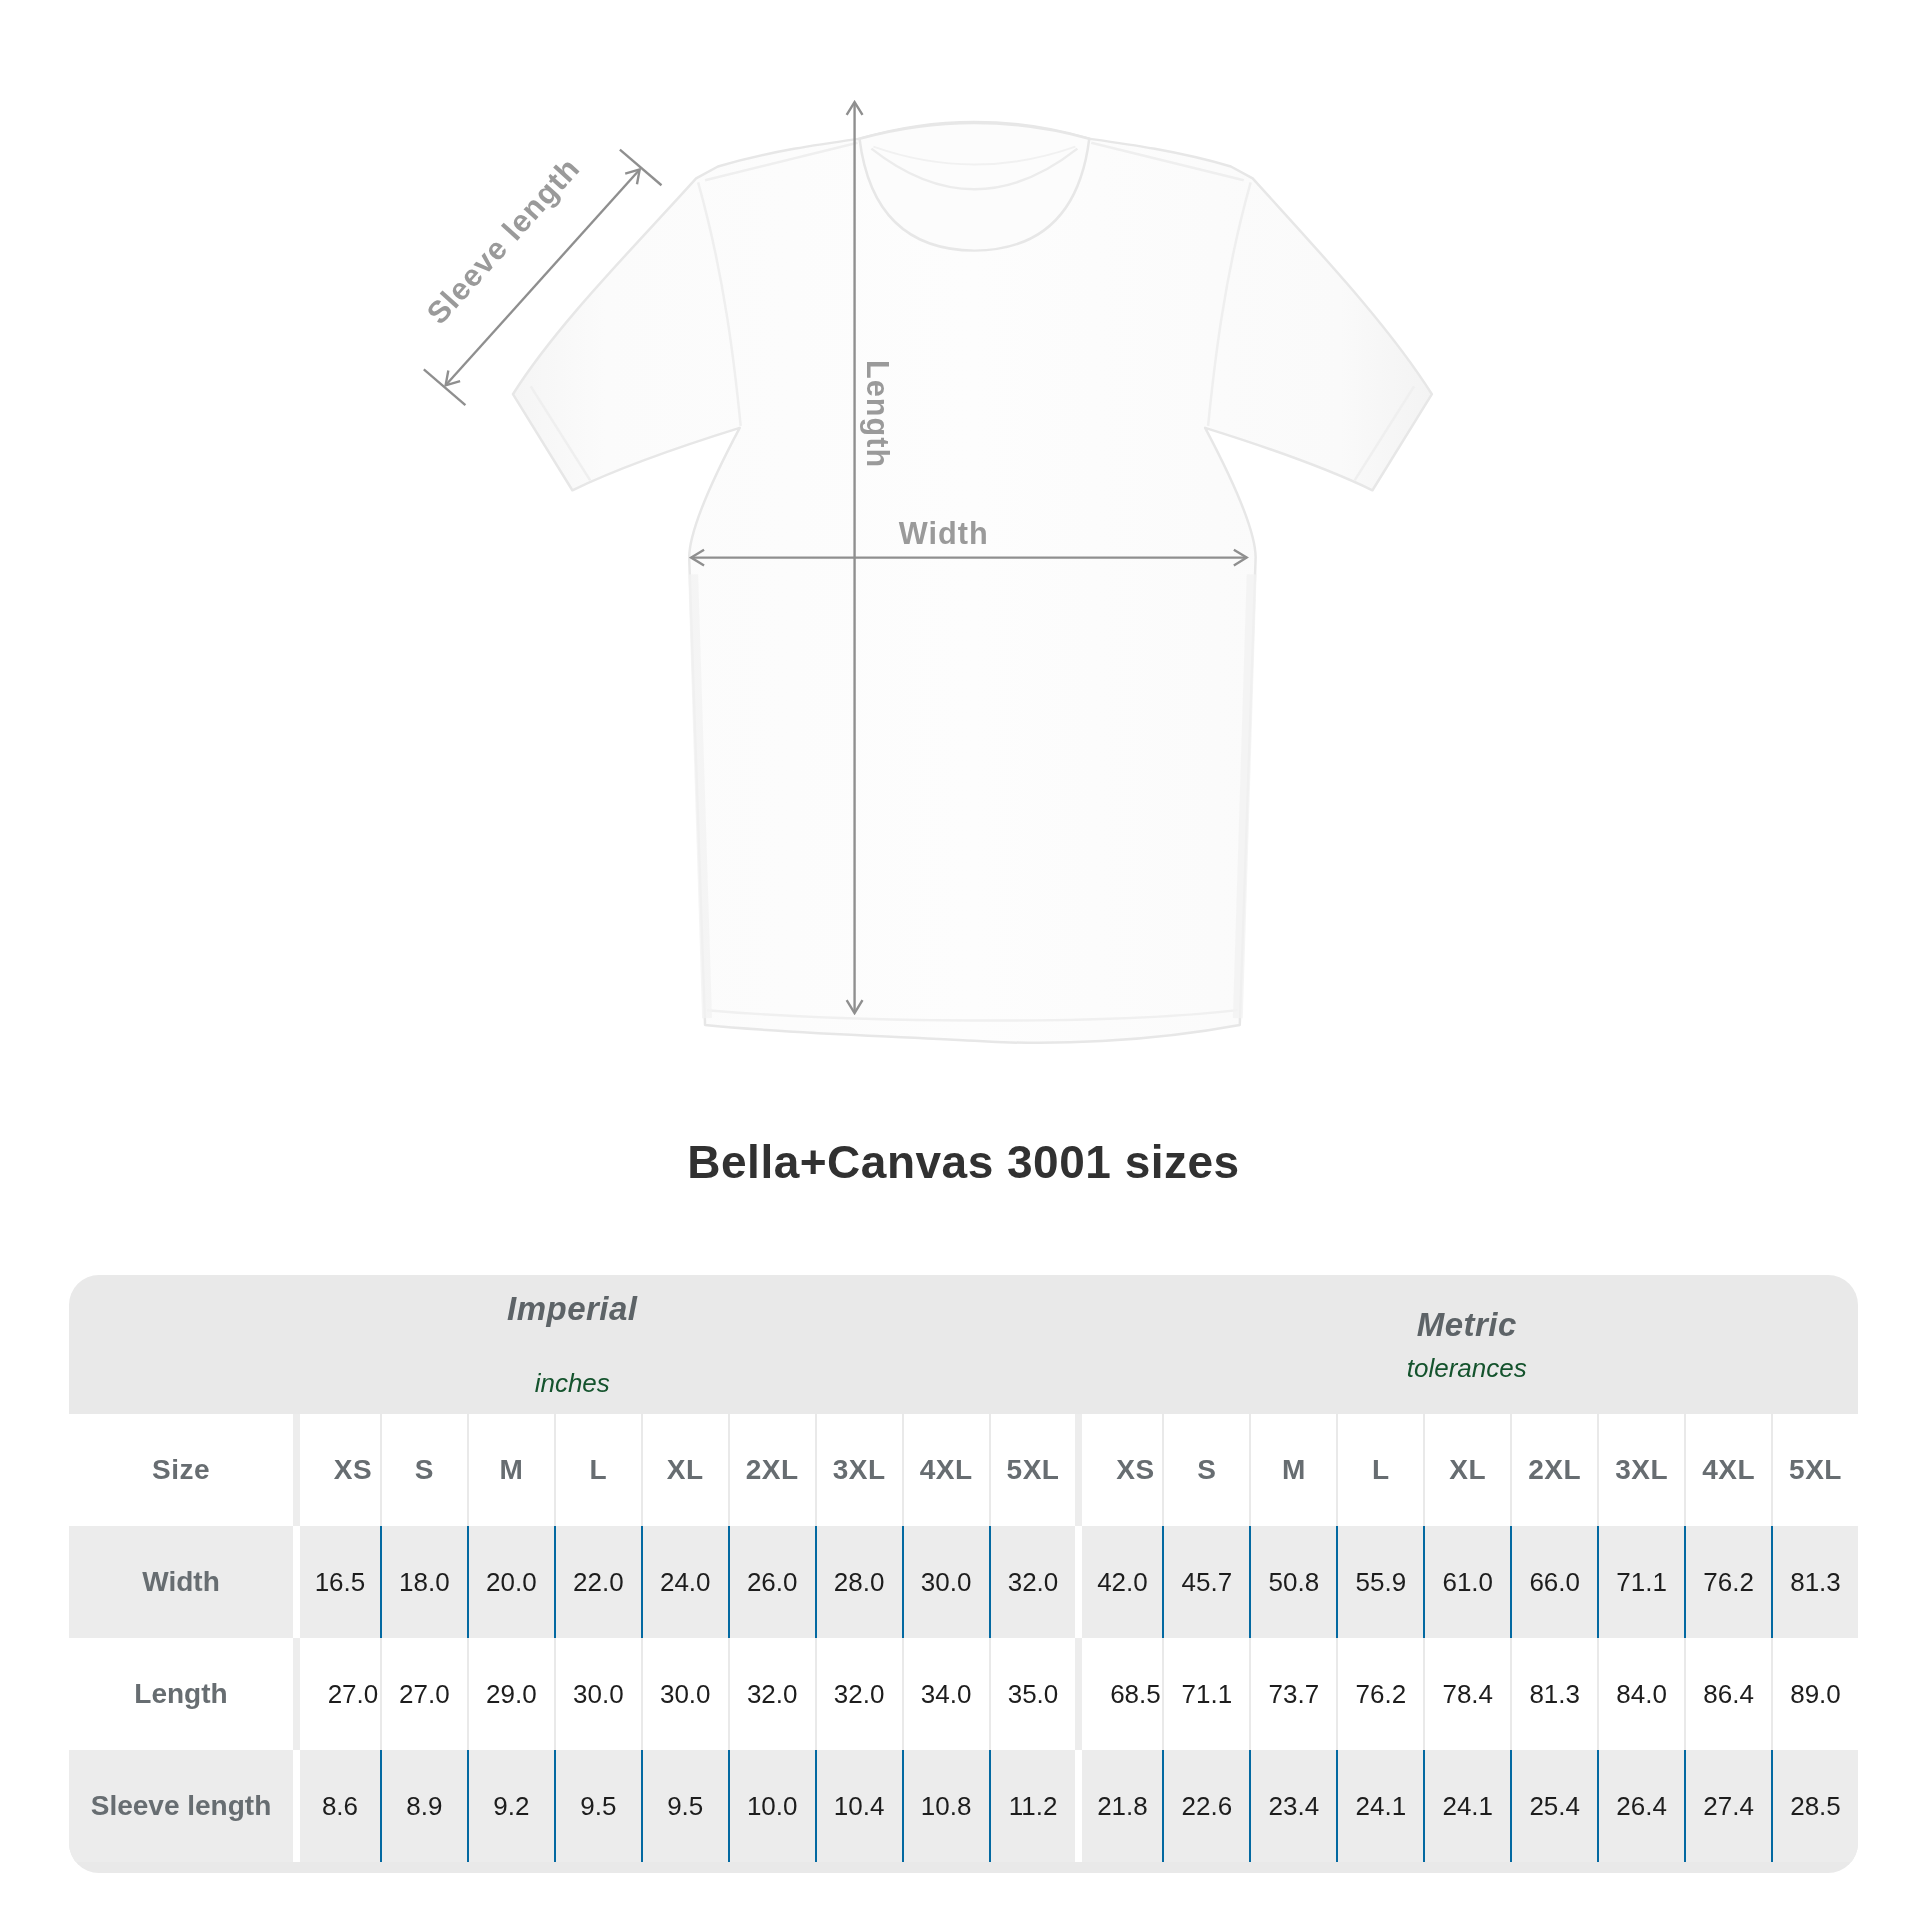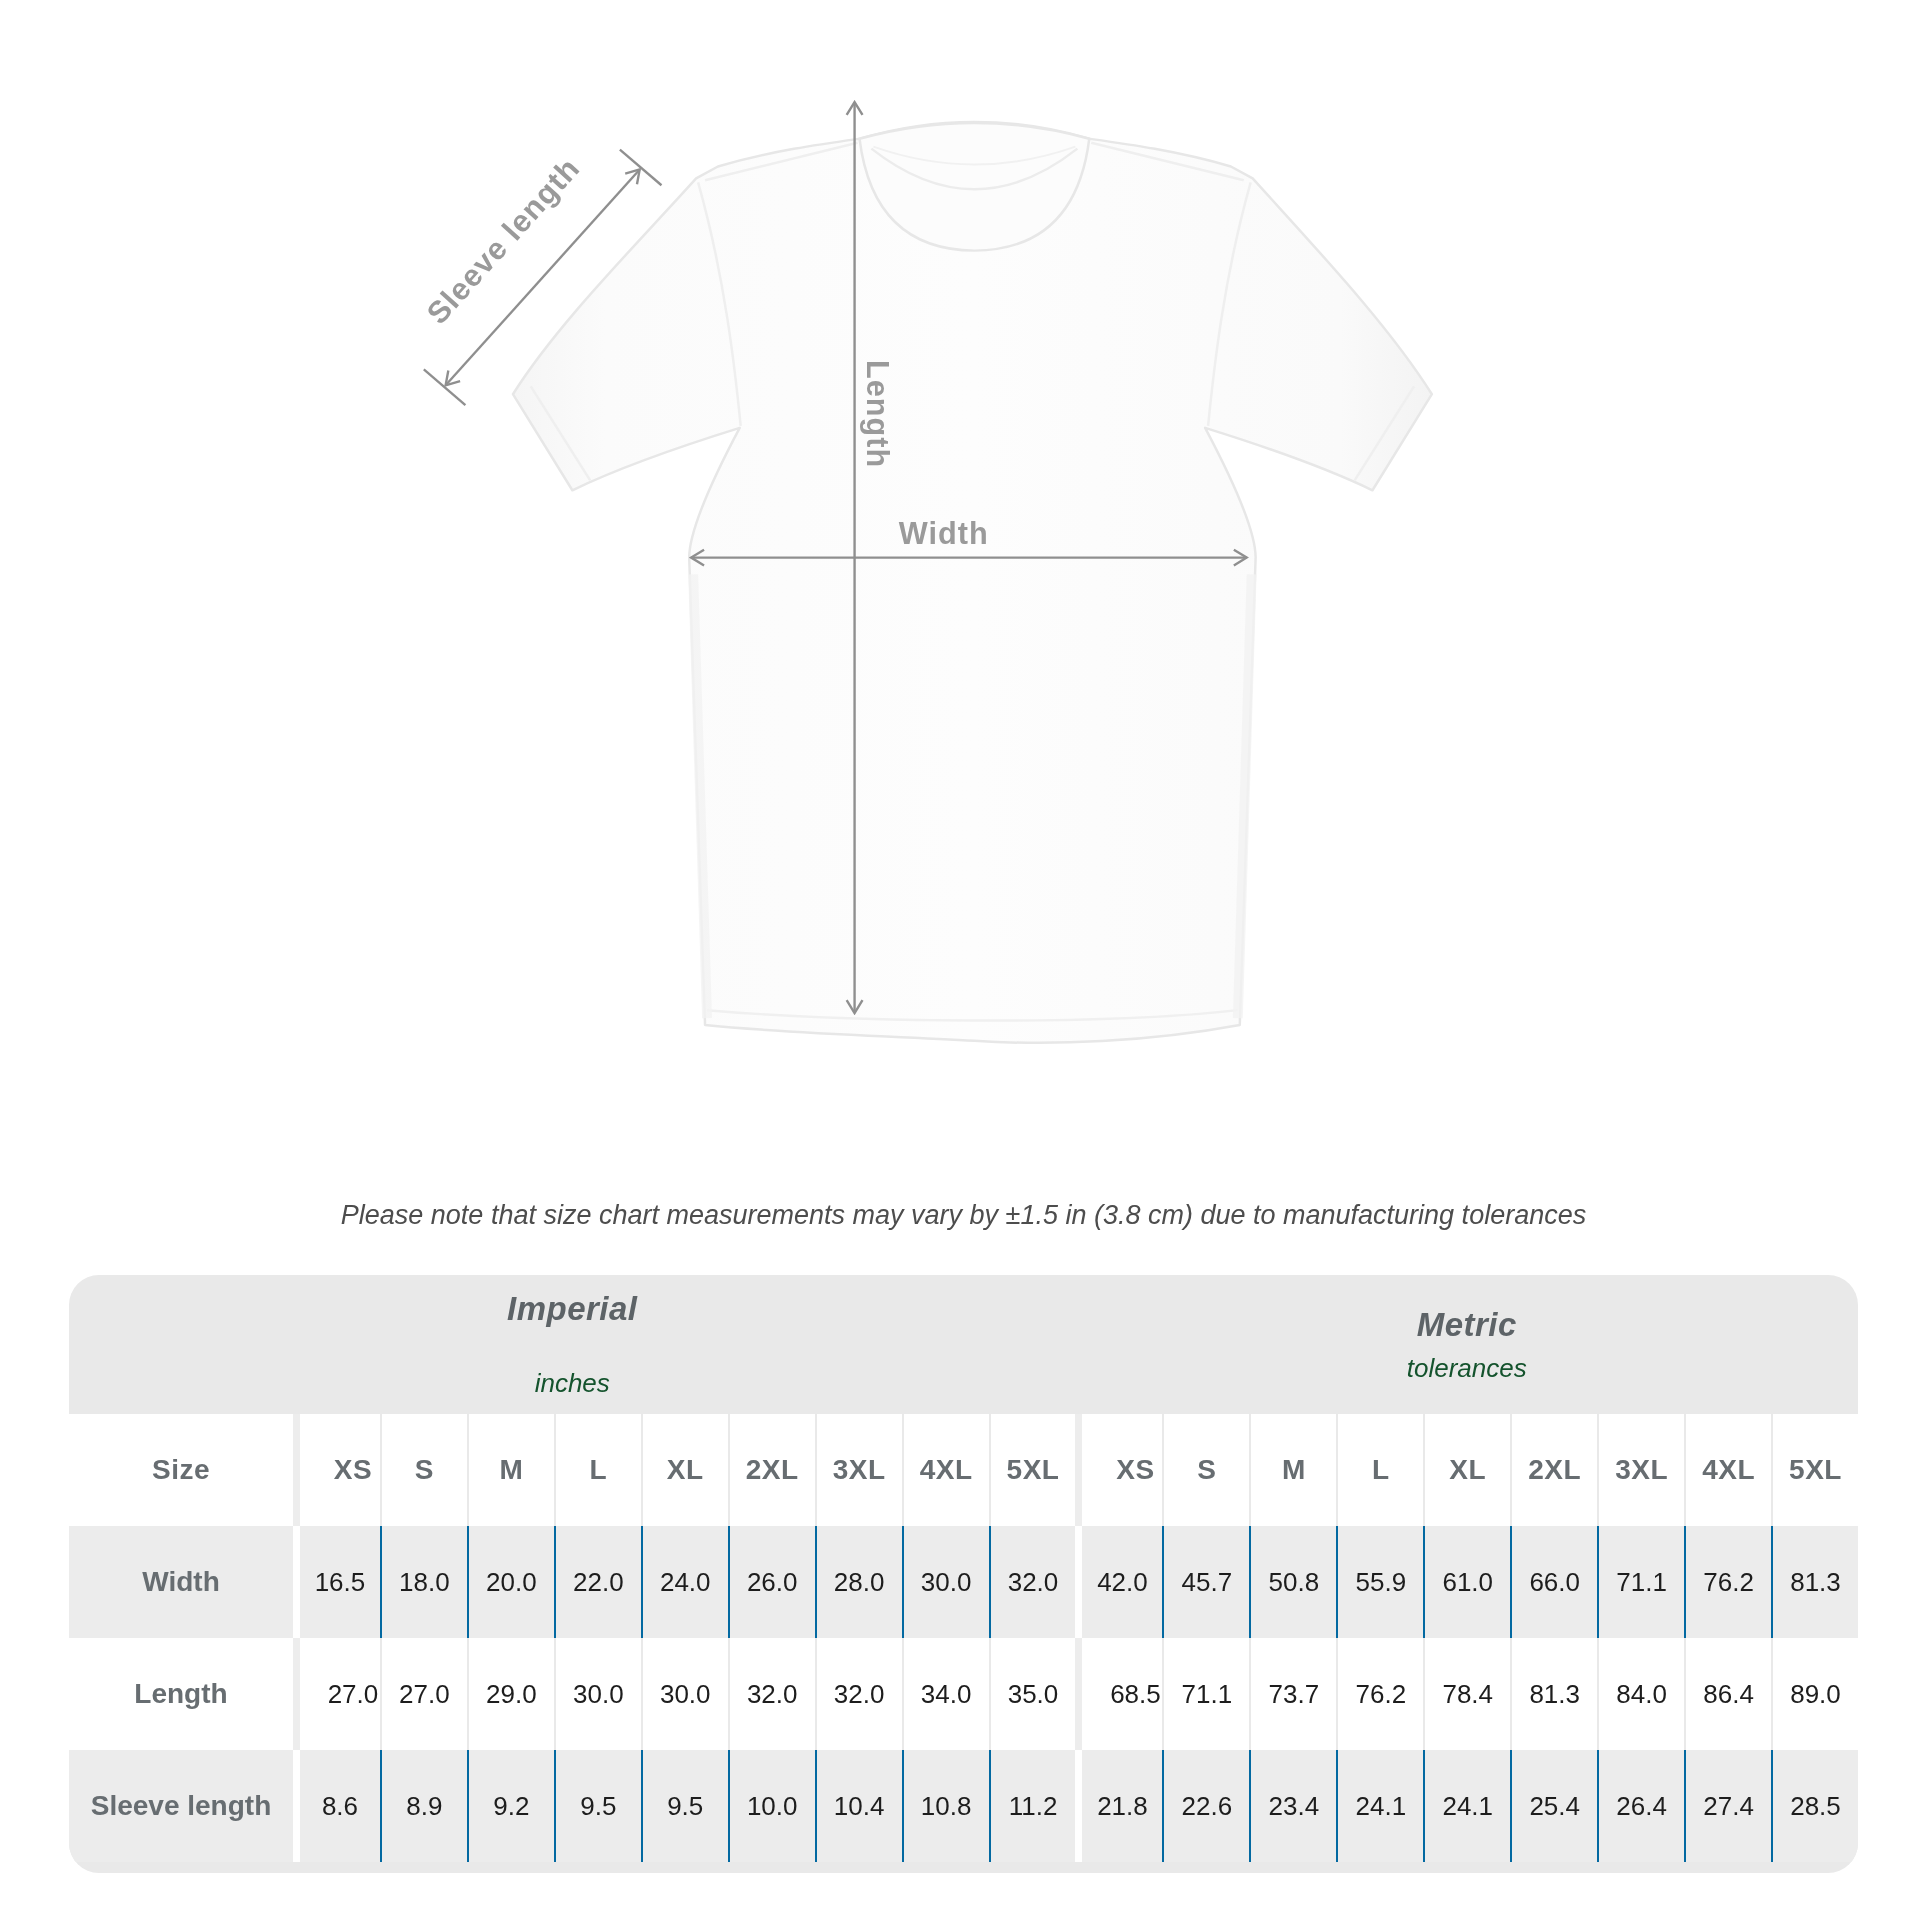--- a/index.html
+++ b/index.html
@@ -114,21 +114,21 @@
 
       <line x1="428" y1="373" x2="470" y2="409"></line>
       <line x1="626" y1="151" x2="668" y2="187"></line>
     </g>
 
     <text class="dim-label" transform="translate(516,250) rotate(-48)" text-anchor="middle" fill="#9a9a9a">Sleeve length</text>
     <text class="dim-label" transform="translate(876,418) rotate(90)" text-anchor="middle" fill="#9a9a9a">Length</text>
     <text class="dim-label" x="953" y="549" text-anchor="middle" fill="#9a9a9a">Width</text>
   </svg>
 
-  <div id="subtitle">Please note that size chart measurements may vary by ±1.5 in (3.8 cm) due to manufacturing tolerances</div>
+  <div id="title">Bella+Canvas 3001 sizes</div>
 
   <div id="size-table">
 
     <div class="band">
       <div class="group g-imperial">
         <div class="g-label">Imperial</div>
         <div class="g-unit">inches</div>
       </div>
       <div class="group g-metric">
         <div class="g-label">Metric</div>

